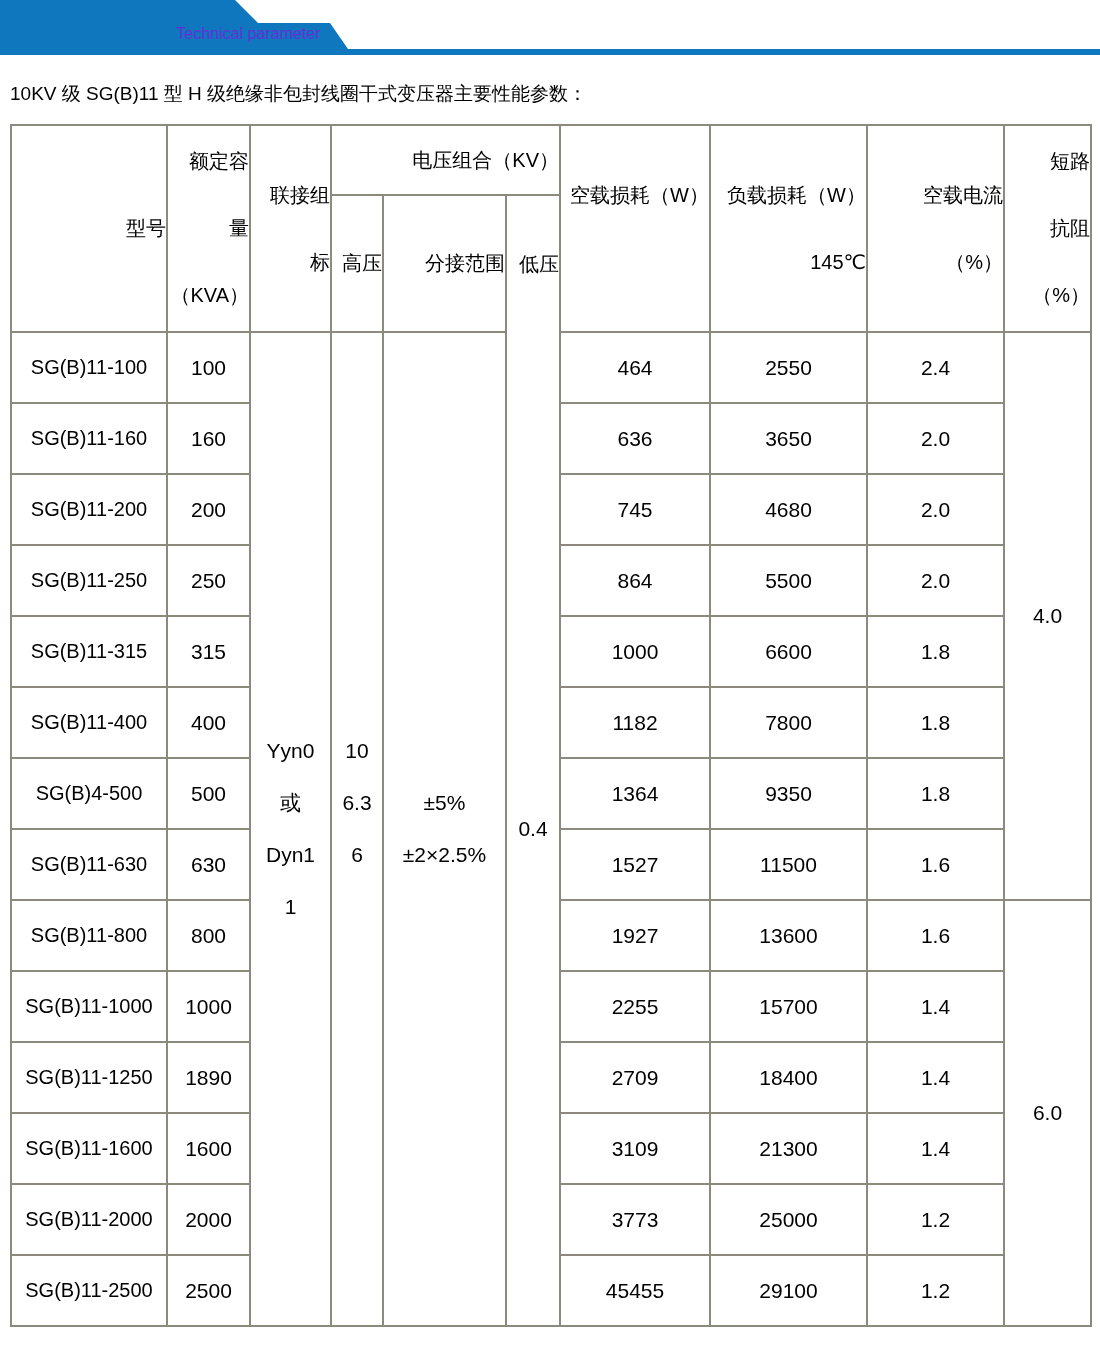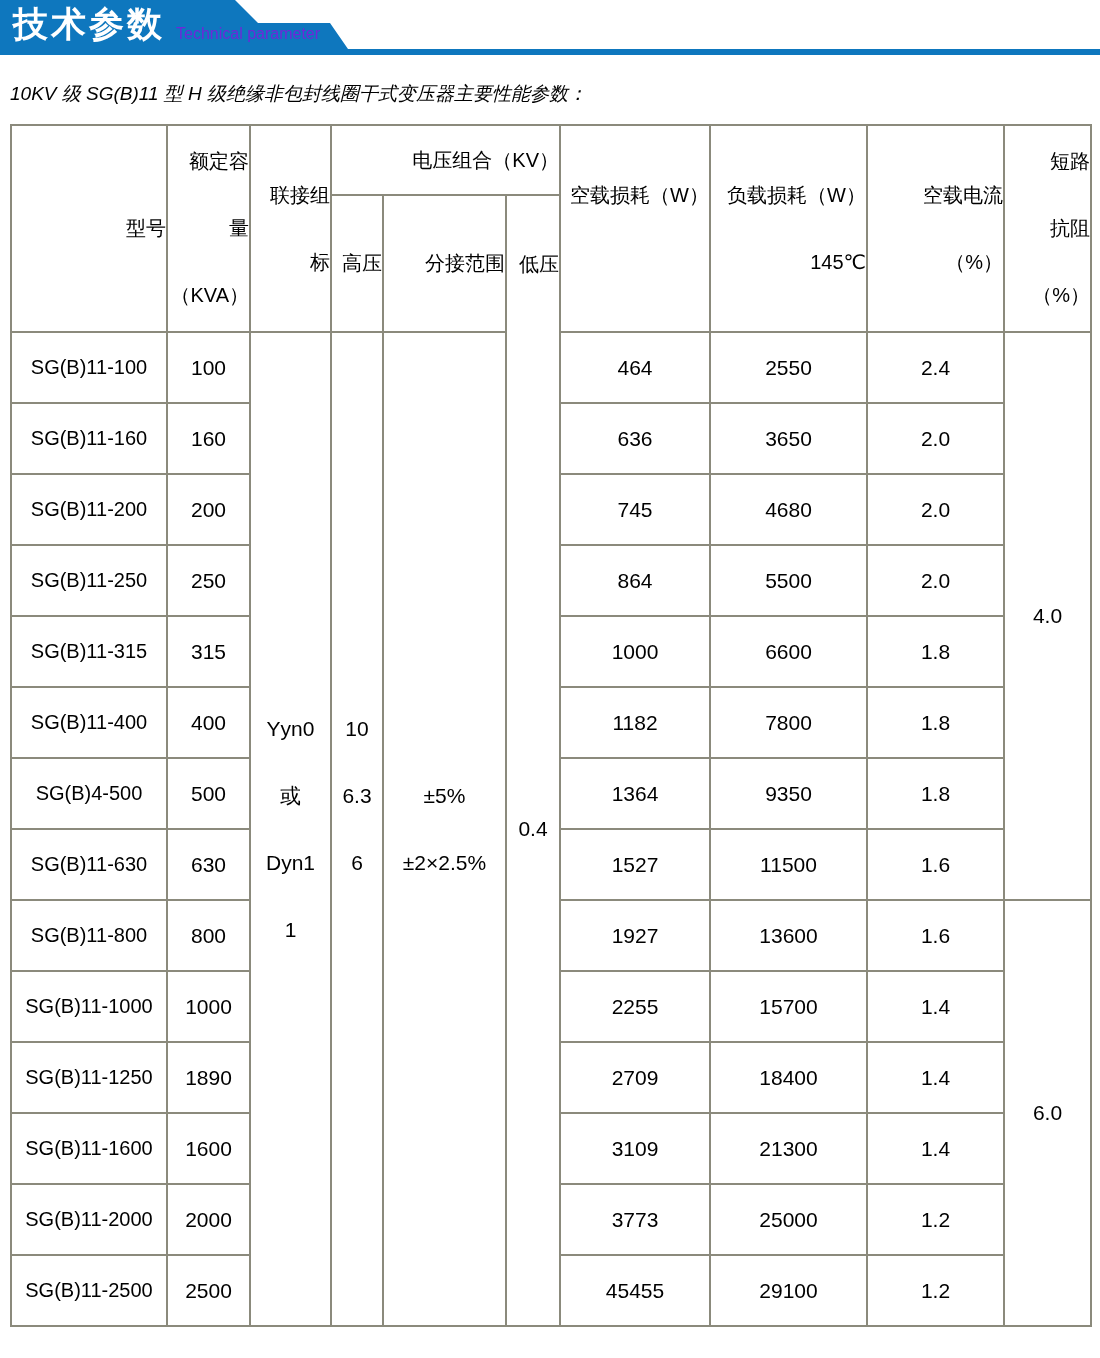--- a/index.html
+++ b/index.html
@@ -11,47 +11,46 @@
   .banner { position:relative; width:1100px; height:56px; }
   .banner svg { display:block; }
   .shape { fill:var(--accent); }
   .banner-title {
     position:absolute; left:13px; top:0px; font-size:35px; line-height:47px;
     font-weight:700; color:#ffffff; letter-spacing:3px; white-space:nowrap;
   }
   .banner-en {
     position:absolute; left:176px; top:25px; font-size:16px; color:#6d28d9; white-space:nowrap;
   }
-  .intro { margin:26px 8px 0 10px; font-size:19px; line-height:24px;font-style:italic; }
+  .intro { margin:26px 8px 0 10px; font-size:19px; line-height:24px; }
   table.params {
     border-collapse:collapse; table-layout:fixed; width:1080px; margin:18px 0 0 10px;
   }
   .params th, .params td {
     border:2px solid var(--border); text-align:center; vertical-align:middle;
     padding:0; font-weight:400; overflow:hidden;
   }
   .params thead th { font-size:20px; line-height:67px; white-space:pre-line;text-align:right; }
   tr.h1 { height:70px; }
   tr.h2 { height:137px; }
   .params tbody tr { height:71px; }
   .params td { font-size:21px; }
   td.model { font-size:20px; }
-  td.span { line-height:67px; white-space:pre-line; }
+  td.span { line-height:52px; white-space:pre-line; }
   th.no-bot { border-bottom:0 none; }
   td.no-top { border-top:0 none; }
 </style>
 </head>
 <body>
 
 <div class="banner">
   <svg width="1100" height="56" viewBox="0 0 1100 56">
     <polygon class="shape" points="0,0 235,0 258,23 330,23 348,49 0,49"></polygon>
     <rect class="shape" x="0" y="49" width="1100" height="6"></rect>
   </svg>
-  <span class="banner-title">技术参数</span>
   <span class="banner-en">Technical parameter</span>
 </div>
 
 <p class="intro">10KV 级 SG(B)11 型 H 级绝缘非包封线圈干式变压器主要性能参数：</p>
 
 <table class="params">
   <colgroup>
     <col style="width:156px">
       <col style="width:83px">
       <col style="width:81px">

